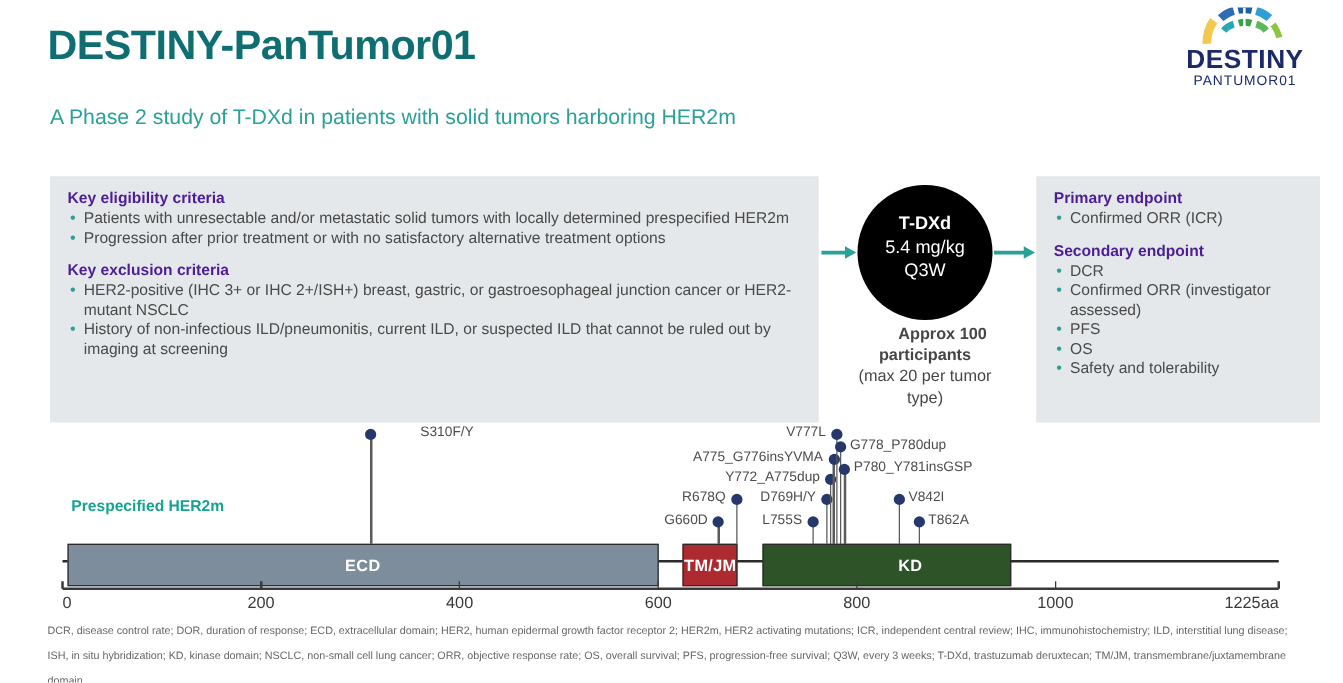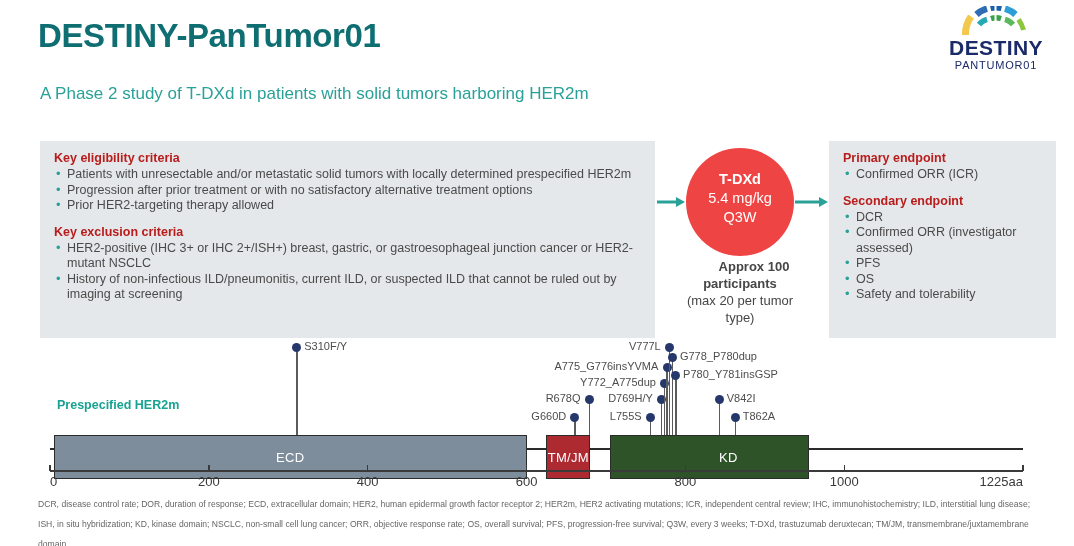--- a/index.html
+++ b/index.html
@@ -51,21 +51,21 @@
   
   .panel {
     position: absolute;
     background: #e5e8ea;
     padding: 10px 12px 10px 14px;
   }
   #panel-criteria { left: 40px; top: 141px; width: 615px; height: 197px; }
   #panel-endpoints { left: 829px; top: 141px; width: 227px; height: 197px; }
 
   .panel-head {
-    color: #b91c1c;
+    color: #4c1d95;
     font-weight: bold;
     font-size: 12.5px;
     margin: 0 0 2px 0;
   }
   .panel-head.second { margin-top: 11px; }
   ul.blist { list-style: none; margin: 0; padding: 0; }
   ul.blist li {
     position: relative;
     padding-left: 13px;
     font-size: 12.5px;
@@ -78,21 +78,21 @@
     position: absolute; left: 2px; top: -1px;
     color: #2aa198; font-size: 13px;
   }
 
   
   #tdxd-circle {
     position: absolute;
     left: 686px; top: 148px;
     width: 108px; height: 108px;
     border-radius: 50%;
-    background: #ef4444;
+    background: #000000;
     color: #ffffff;
     text-align: center;
     padding-top: 22px;
   }
   #tdxd-circle .l1 { font-size: 14.5px; font-weight: bold; line-height: 19px; }
   #tdxd-circle .l2 { font-size: 14.5px; line-height: 19px; }
   #tdxd-circle .l3 { font-size: 14.5px; line-height: 19px; }
 
   #tdxd-caption {
     position: absolute;
@@ -141,26 +141,26 @@
 
   
   #bar-baseline {
     position: absolute;
     left: 50px; top: 448px;
     width: 973px; height: 2px;
     background: #2b2b2b;
   }
   .domain {
     position: absolute;
-    height: 44px;
+    height: 34px;
     top: 435px;
     border: 1.2px solid #2b2b2b;
     color: #ffffff;
     font-size: 13px;
-    font-weight: normal;
+    font-weight: bold;
     display: flex;
     align-items: center;
     justify-content: center;
     letter-spacing: 0.3px;
   }
   #domain-ecd   { background: #7e8d9b; }
   #domain-tmjm  { background: #ad2a31; }
   #domain-kd    { background: #2e5329; padding-left: 38px; }
 
   
@@ -225,21 +225,20 @@
   </svg>
   <div id="logo-destiny">DESTINY</div>
   <div id="logo-sub">PANTUMOR01</div>
 </div>
 
 <div class="panel" id="panel-criteria">
   <div class="panel-head">Key eligibility criteria</div>
   <ul class="blist">
     <li>Patients with unresectable and/or metastatic solid tumors with locally determined prespecified HER2m</li>
     <li>Progression after prior treatment or with no satisfactory alternative treatment options</li>
-    <li>Prior HER2-targeting therapy allowed</li>
   </ul>
   <div class="panel-head second">Key exclusion criteria</div>
   <ul class="blist">
     <li>HER2-positive (IHC 3+ or IHC 2+/ISH+) breast, gastric, or gastroesophageal junction cancer or HER2-mutant NSCLC</li>
     <li>History of non-infectious ILD/pneumonitis, current ILD, or suspected ILD that cannot be ruled out by imaging at screening</li>
   </ul>
 </div>
 
 <svg class="arrow" id="arrow-left" viewBox="0 0 28 12">
   <line x1="0" y1="6" x2="20" y2="6" stroke="#2aa198" stroke-width="3"></line>
@@ -274,21 +273,21 @@
     <li>OS</li>
     <li>Safety and tolerability</li>
   </ul>
 </div>
 
 <div id="prespec-label">Prespecified HER2m</div>
 <div id="mutation-layer">
     <div class="mut" style="left: 296.229px; top: 347px;">
       <div class="stem" style="top: 0px; height: 88px; background: rgb(91, 91, 91);"></div>
       <div class="dot" style="top: -4.5px; background: rgb(38, 56, 107);"></div>
-      <div class="lbl right" style="top: -6px;">S310F/Y</div>
+      <div class="lbl right" style="top: -6px; margin-left: 32px;">S310F/Y</div>
     </div>
     <div class="mut" style="left: 574.229px; top: 417px;">
       <div class="stem" style="top: 0px; height: 18px; background: rgb(91, 91, 91);"></div>
       <div class="dot" style="top: -4.5px; background: rgb(38, 56, 107);"></div>
       <div class="lbl left" style="top: -6px;">G660D</div>
     </div>
     <div class="mut" style="left: 588.526px; top: 399px;">
       <div class="stem" style="top: 0px; height: 36px; background: rgb(91, 91, 91);"></div>
       <div class="dot" style="top: -4.5px; background: rgb(38, 56, 107);"></div>
       <div class="lbl left" style="top: -6px;">R678Q</div>

